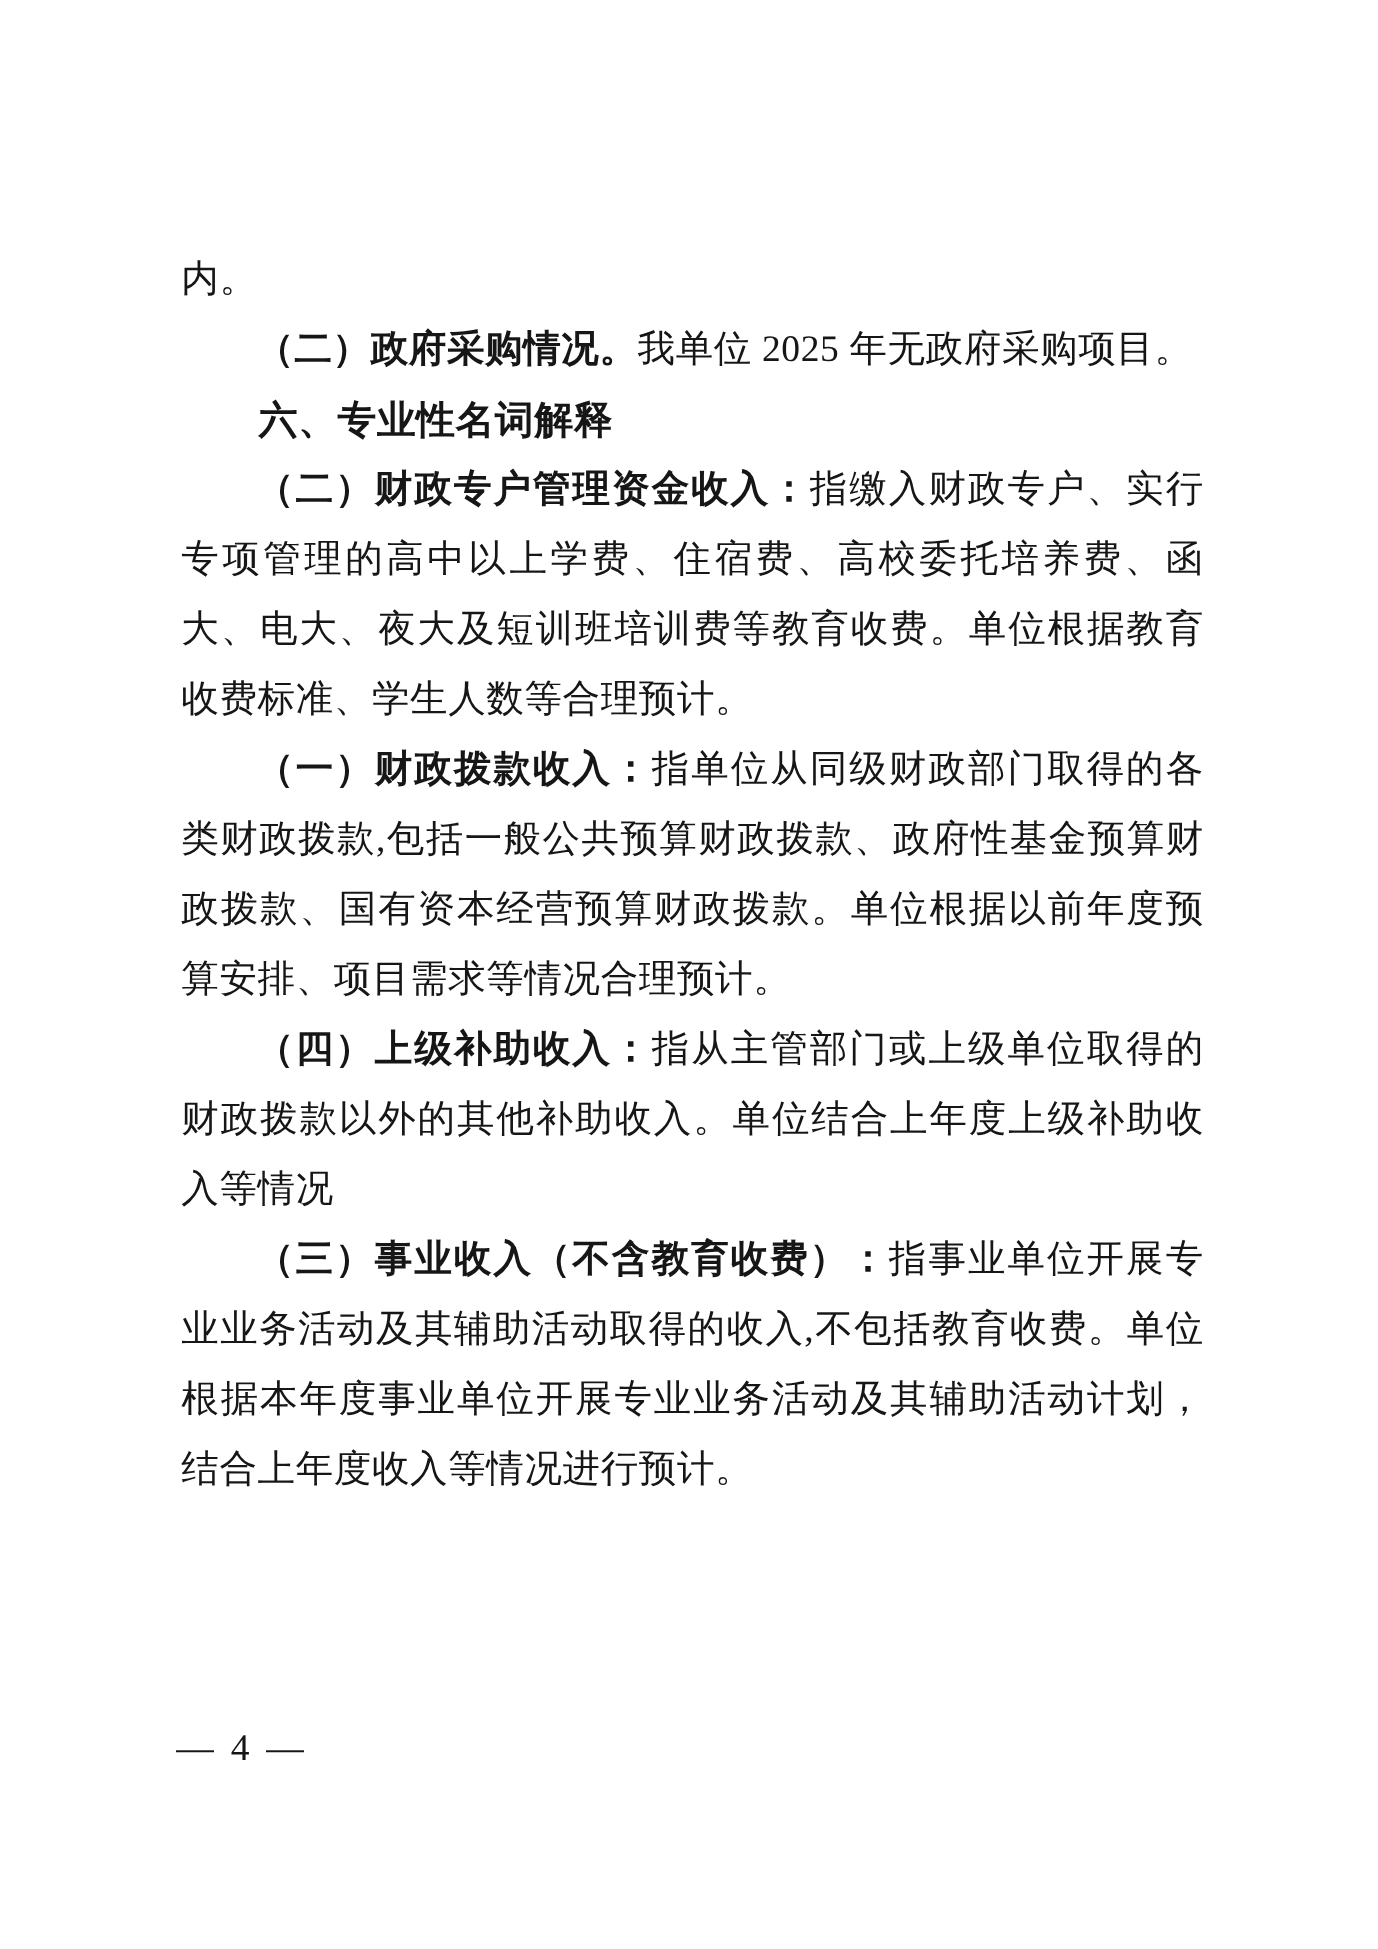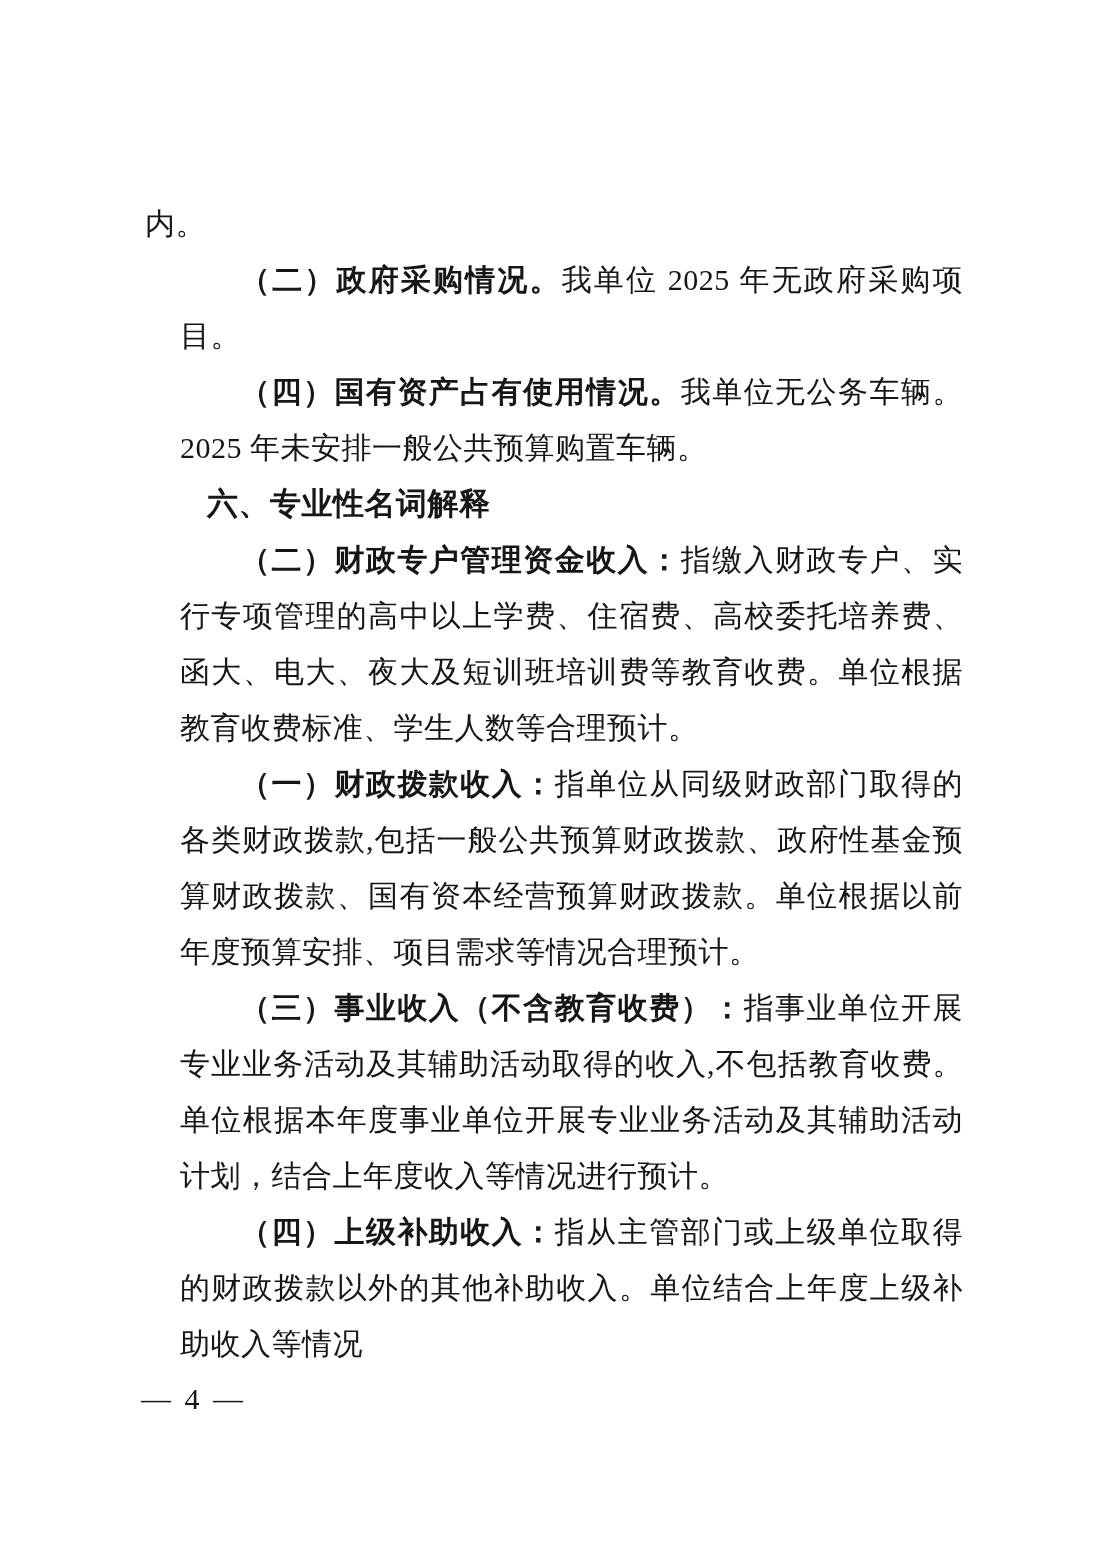--- a/index.html
+++ b/index.html
@@ -27,21 +27,20 @@
     text-align: justify;
     text-justify: inter-ideograph;
     letter-spacing: 0.5px;
   }
   .content p {
     margin: 0;
     padding: 0;
   }
   .content p.indent {
     text-indent: 2em;
-    margin-left: 35px;
   }
   .content p.heading {
     font-family: Liberation Sans, sans-serif;
     font-weight: bold;
     text-indent: 2em;
     font-size: 31px;
   }
   .seg-bold {
     font-weight: bold;
   }
@@ -56,21 +55,20 @@
     white-space: nowrap;
   }
 </style>
 </head>
 <body>
 
 <div class="page">
   <div class="content" id="document-body">
       <p><span class="seg-regular">内。</span></p>
       <p class="indent"><span class="seg-bold">（二）政府采购情况。</span><span class="seg-regular">我单位 2025 年无政府采购项目。</span></p>
-      <p class="indent"><span class="seg-bold">（四）国有资产占有使用情况。</span><span class="seg-regular">我单位无公务车辆。2025 年未安排一般公共预算购置车辆。</span></p>
       <p class="heading"><span class="seg-bold">六、专业性名词解释</span></p>
       <p class="indent"><span class="seg-bold">（二）财政专户管理资金收入：</span><span class="seg-regular">指缴入财政专户、实行专项管理的高中以上学费、住宿费、高校委托培养费、函大、电大、夜大及短训班培训费等教育收费。单位根据教育收费标准、学生人数等合理预计。</span></p>
       <p class="indent"><span class="seg-bold">（一）财政拨款收入：</span><span class="seg-regular">指单位从同级财政部门取得的各类财政拨款,包括一般公共预算财政拨款、政府性基金预算财政拨款、国有资本经营预算财政拨款。单位根据以前年度预算安排、项目需求等情况合理预计。</span></p>
+      <p class="indent"><span class="seg-bold">（四）上级补助收入：</span><span class="seg-regular">指从主管部门或上级单位取得的财政拨款以外的其他补助收入。单位结合上年度上级补助收入等情况</span></p>
       <p class="indent"><span class="seg-bold">（三）事业收入（不含教育收费）：</span><span class="seg-regular">指事业单位开展专业业务活动及其辅助活动取得的收入,不包括教育收费。单位根据本年度事业单位开展专业业务活动及其辅助活动计划，结合上年度收入等情况进行预计。</span></p>
-      <p class="indent"><span class="seg-bold">（四）上级补助收入：</span><span class="seg-regular">指从主管部门或上级单位取得的财政拨款以外的其他补助收入。单位结合上年度上级补助收入等情况</span></p>
     </div>
   <div class="page-number">— 4 —</div>
 </div>
 
 </body></html>

